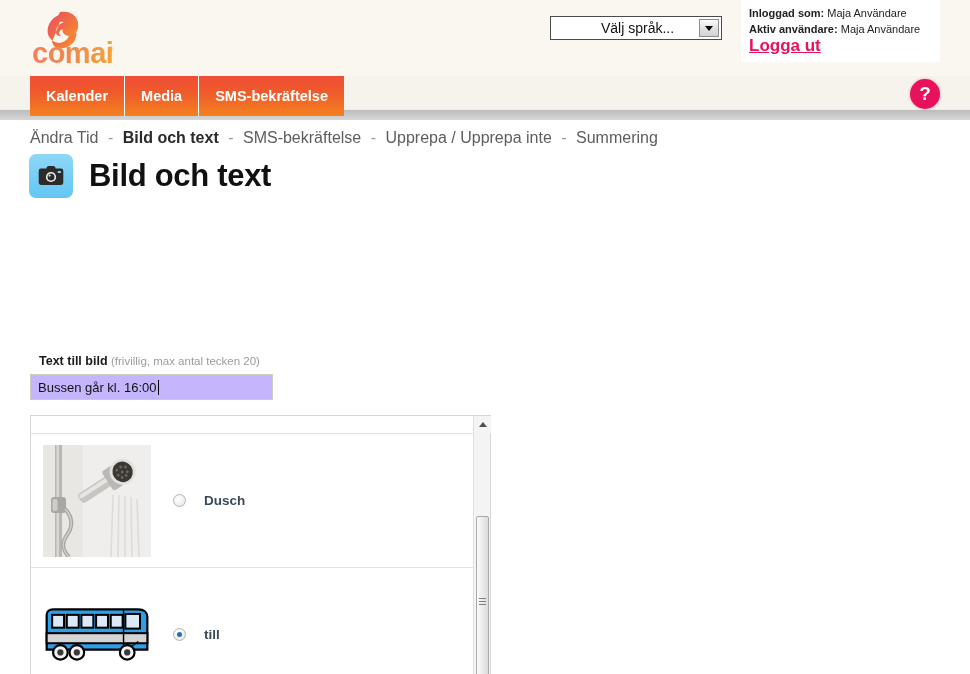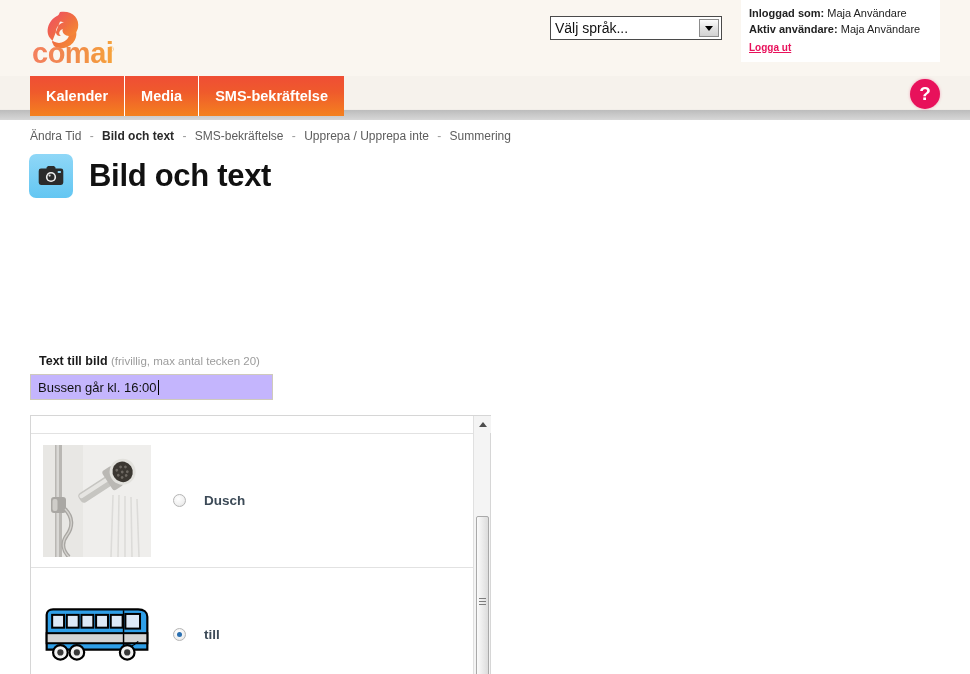--- a/index.html
+++ b/index.html
@@ -30,21 +30,21 @@
     border: 1px solid #4a4a4a;
     background: #ffffff;
     display: flex; align-items: stretch;
   }
   .lang-select .lbl {
     flex: 1;
     font-size: 14px;
     color: #111;
     line-height: 22px;
     padding-left: 4px;
-    white-space: nowrap; overflow: hidden;
+    white-space: nowrap; overflow: hidden; margin-left: 46px;
   }
   .lang-select .arrow-btn {
     width: 20px;
     margin: 2px 2px 2px 0;
     background: linear-gradient(to bottom, #fdfdfd 0%, #e3e3e3 50%, #d2d2d2 100%);
     border: 1px solid #8c8c8c;
     display: flex; align-items: center; justify-content: center;
   }
   .caret-down {
     width: 0; height: 0;
@@ -59,21 +59,21 @@
     background: #ffffff;
     padding: 5px 0 16px 8px;
   }
   .userbox .line {
     font-size: 11px; color: #222;
     line-height: 16px; white-space: nowrap;
   }
   .userbox .line b { font-weight: bold; }
   .logout-link {
     display: inline-block;
-    font-size: 10px; font-weight: bold;
+    font-size: 17px; font-weight: bold;
     color: #e8115b;
     text-decoration: underline;
     line-height: 16px;
     cursor: pointer;
   }
 
   
   .navstrip {
     position: relative;
     height: 44px;
@@ -111,21 +111,21 @@
   
   .content {
     position: relative;
     height: 554px;
     background: #ffffff;
     padding: 0;
   }
 
   .breadcrumb {
     position: absolute; left: 30px; top: 9px;
-    font-size: 12px; color: #5d5d5d;
+    font-size: 16px; color: #5d5d5d;
     white-space: nowrap;
   }
   .breadcrumb .crumb { cursor: pointer; }
   .breadcrumb .crumb.current { font-weight: bold; color: #2a2a2a; }
   .breadcrumb .sep { margin: 0 5px; color: #9a9a9a; }
 
   .page-head {
     position: absolute; left: 29px; top: 34px;
     display: flex; align-items: center;
   }

